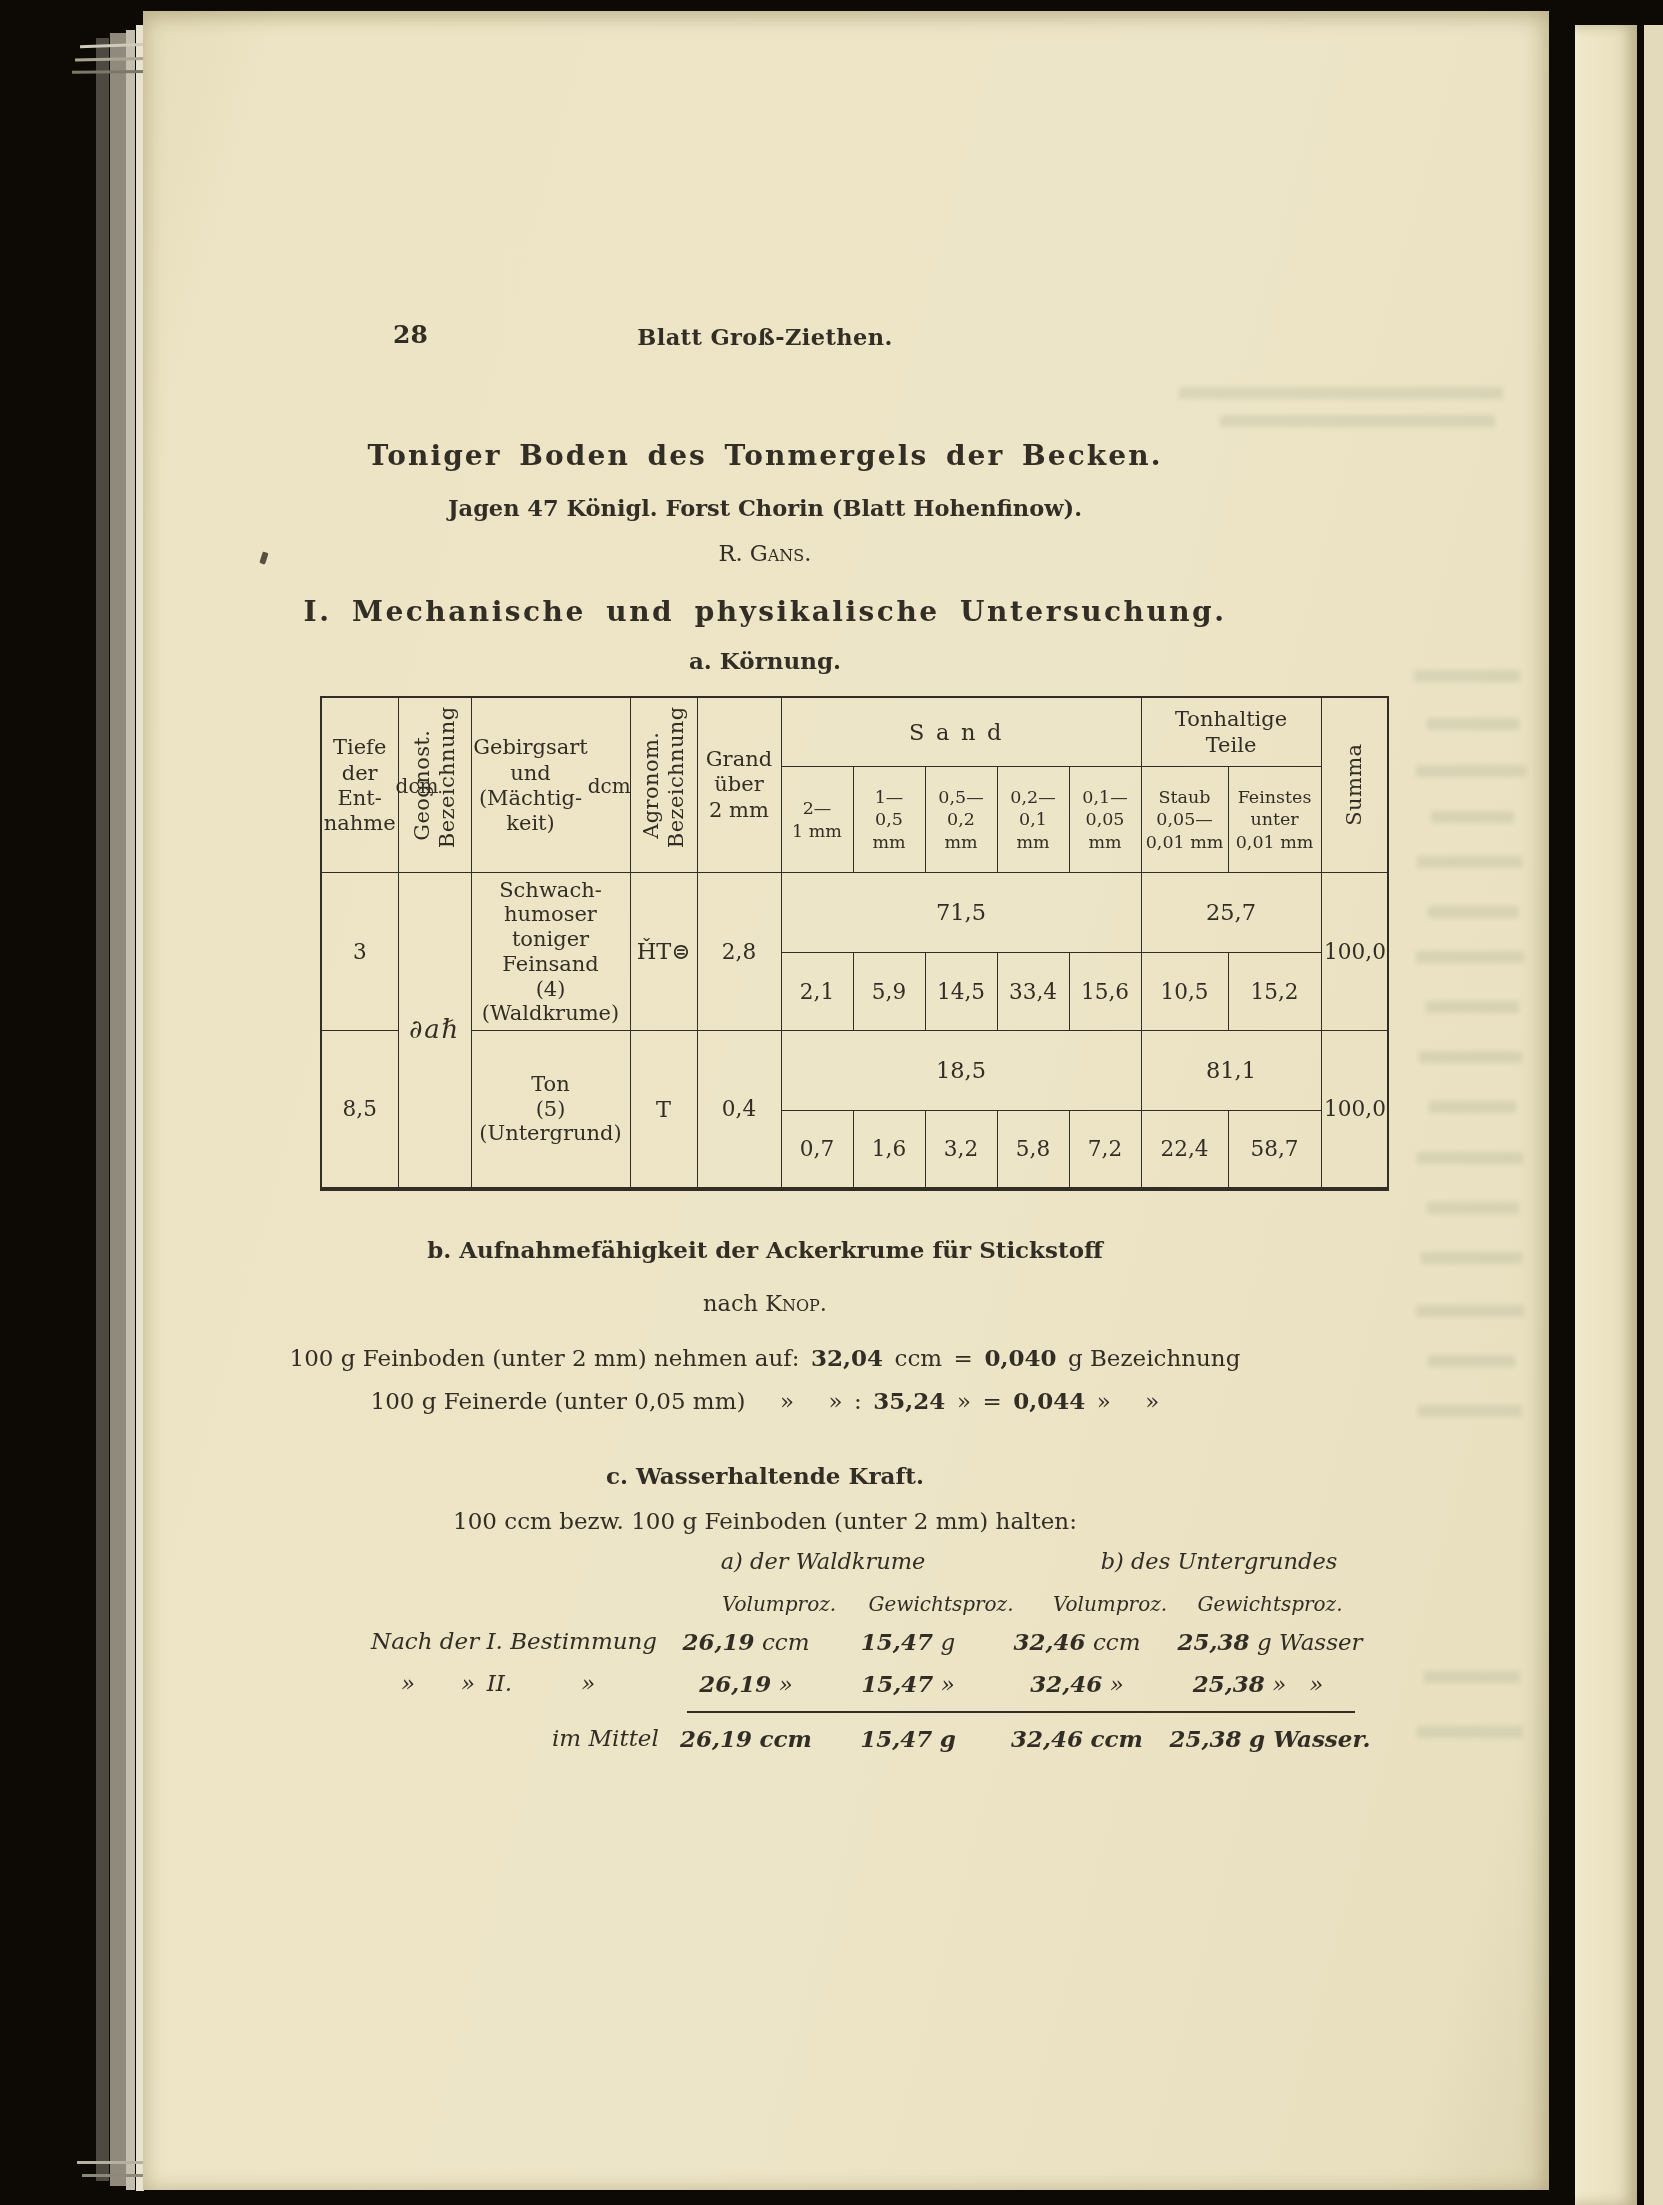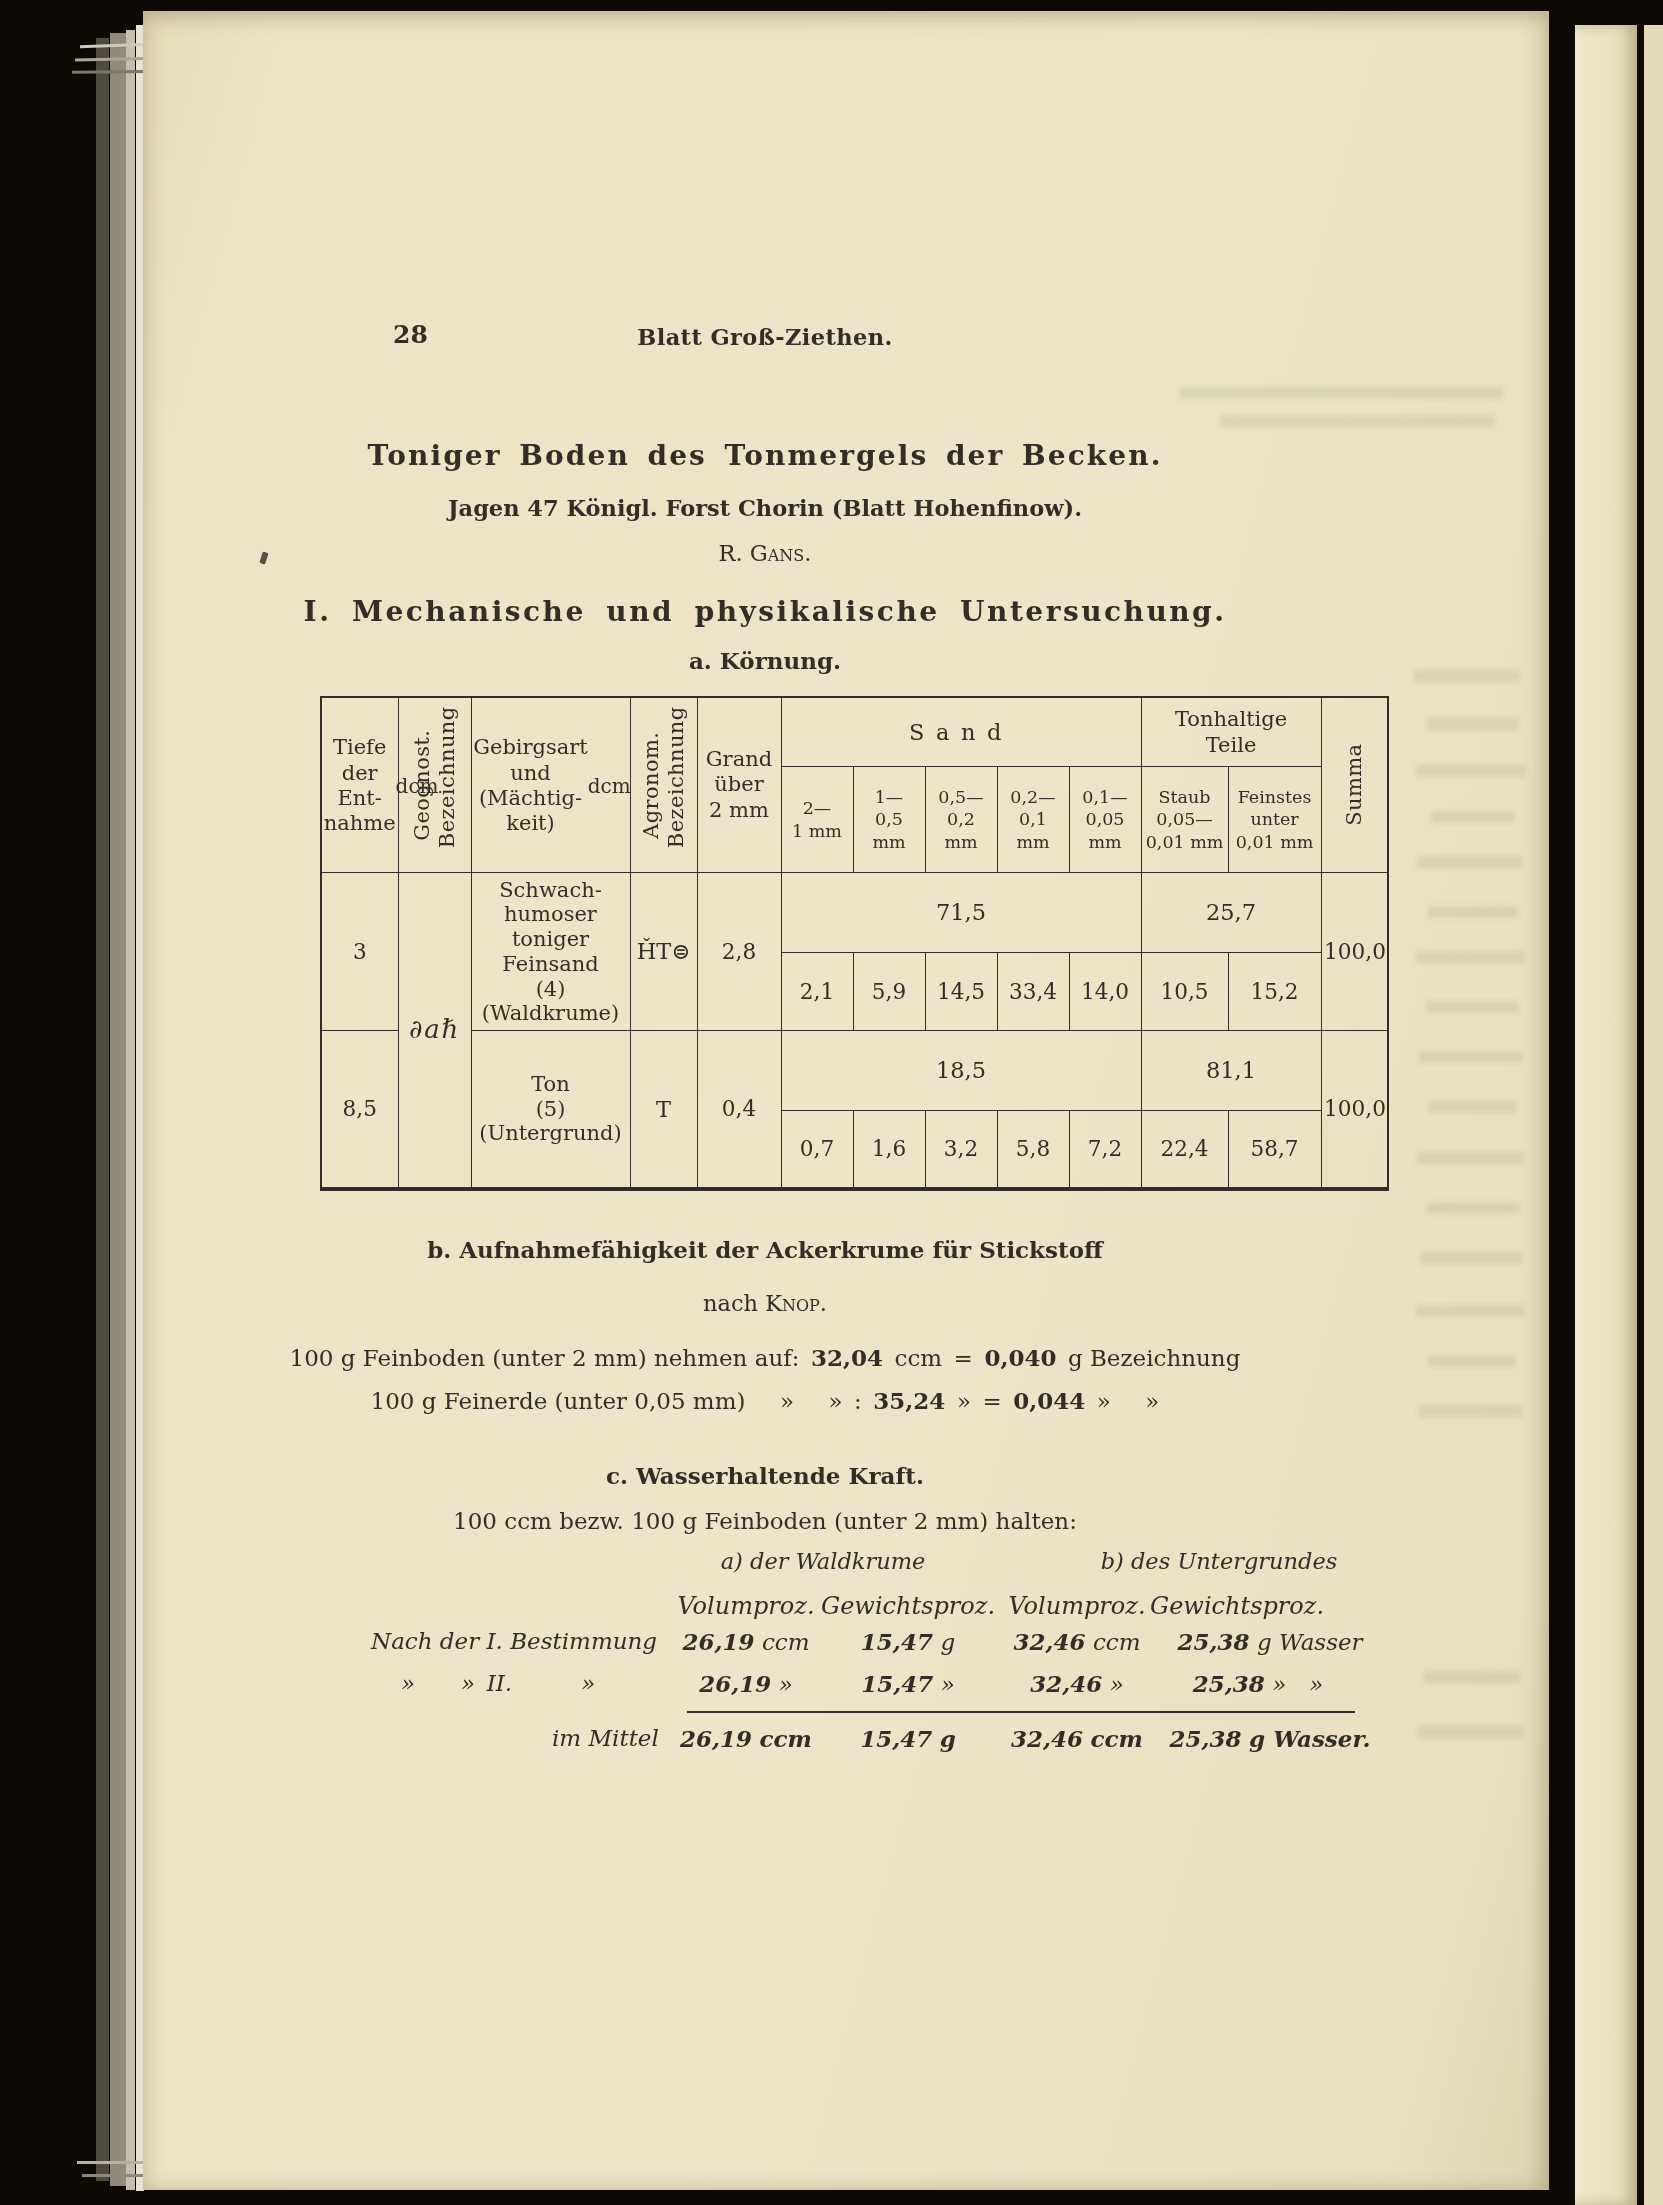--- a/index.html
+++ b/index.html
@@ -92,21 +92,21 @@
   .total{font-weight:700;font-size:22.5px;}
   .val{font-size:21.6px;}
 
   
   .wrow{position:absolute;left:0;width:1406px;height:30px;font-size:23px;font-style:italic;}
   .wlabel{position:absolute;white-space:pre;}
   .wv{position:absolute;transform:translateX(-50%);white-space:pre;}
   .wv b{font-weight:700;}
   .wv .u{margin-left:7.5px;font-weight:400;}
   .whead{font-size:22.5px;}
-  .wsub{font-size:24px;}
+  .wsub{font-size:20px;margin-left:33px;}
   .mittel{font-size:23px;}
   .mittel .u{font-weight:700;}
   .wrule{position:absolute;left:544px;top:1700px;width:668px;height:2.5px;background:var(--ink);}
 </style>
 </head>
 <body>
 
 <div class="scan">
 
   <div class="edges">
@@ -247,21 +247,21 @@
         <td rowspan="2" class="gtop">2,8</td>
         <td colspan="5" class="total">71,5</td>
         <td colspan="2" class="total">25,7</td>
         <td rowspan="2" class="gtop">100,0</td>
       </tr>
       <tr class="rb">
         <td class="val">2,1</td>
         <td class="val">5,9</td>
         <td class="val">14,5</td>
         <td class="val">33,4</td>
-        <td class="val">14,0</td>
+        <td class="val">15,6</td>
         <td class="val">10,5</td>
         <td class="val">15,2</td>
       </tr>
 
       <tr class="ra">
         <td rowspan="2" class="tiefe">8,5</td>
         <td rowspan="2" class="ml geb">Ton
 (5)
 (Untergrund)</td>
         <td rowspan="2" class="agr">T</td>

